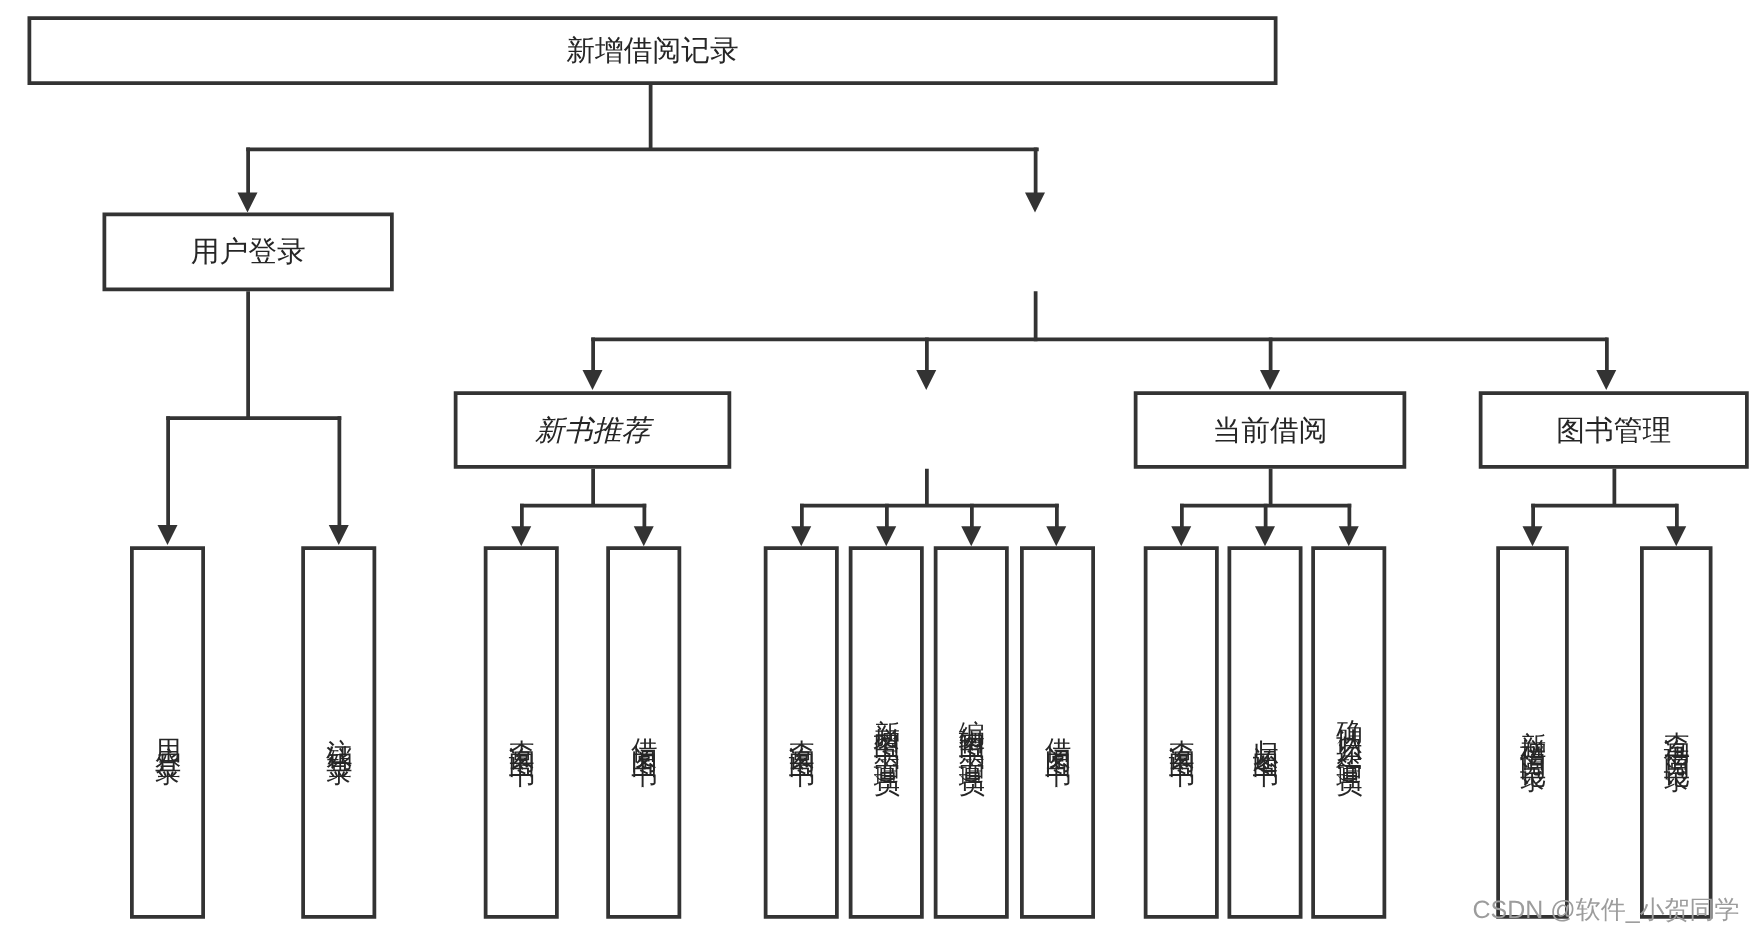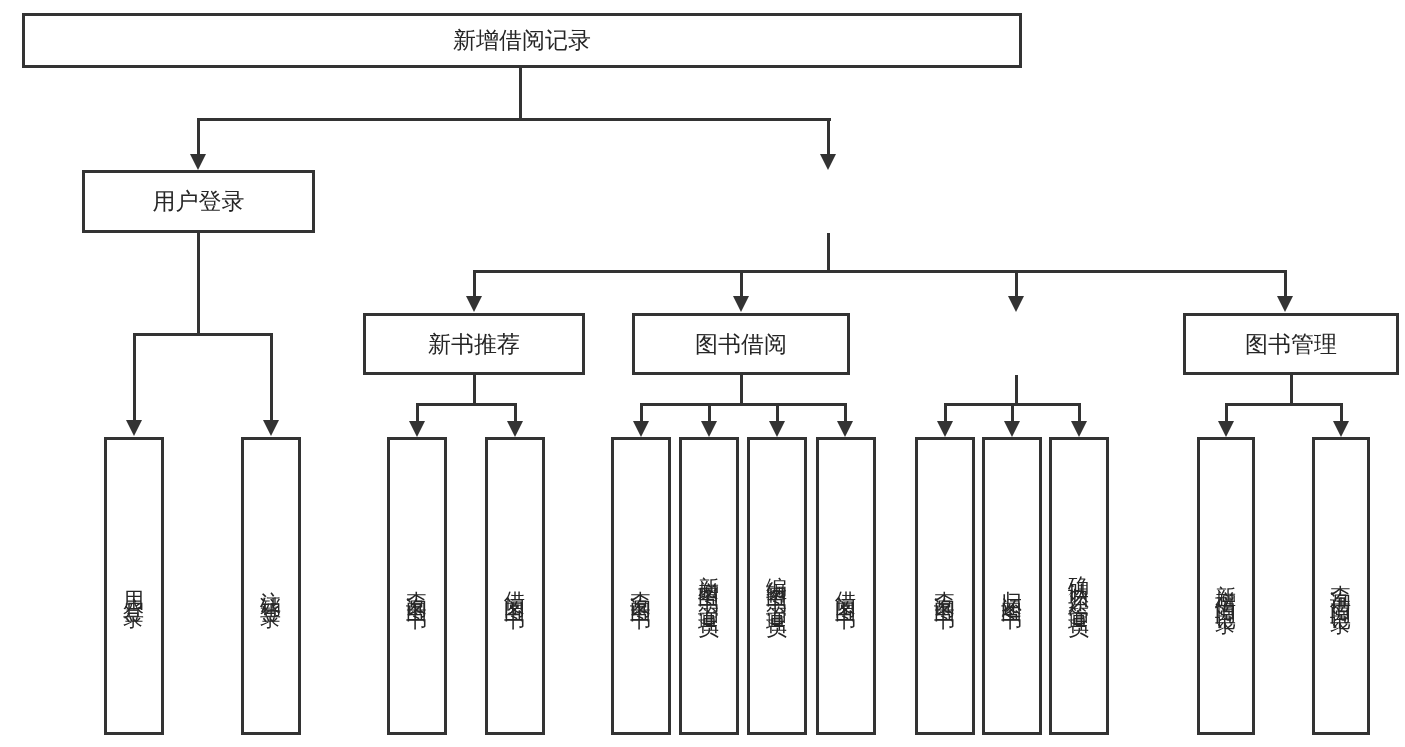--- a/index.html
+++ b/index.html
@@ -62,22 +62,22 @@
   <div class="hline" style="left:473px;top:270px;width:813px;"></div>
   <div class="vline" style="left:473px;top:270px;height:28px;"></div>
   <div class="arr" style="left:466px;top:296px;"></div>
   <div class="vline" style="left:740px;top:270px;height:28px;"></div>
   <div class="arr" style="left:733px;top:296px;"></div>
   <div class="vline" style="left:1015px;top:270px;height:28px;"></div>
   <div class="arr" style="left:1008px;top:296px;"></div>
   <div class="vline" style="left:1284px;top:270px;height:28px;"></div>
   <div class="arr" style="left:1277px;top:296px;"></div>
 
-  <div class="box" style="left:363px;top:313px;width:222px;height:62px;">新书推荐</div>
-  <div class="box" style="left:632px;top:313px;width:218px;height:62px;">图书借阅</div>
+  <div class="box" style="left:363px;top:313px;width:222px;height:62px;font-style:italic;">新书推荐</div>
+  <div class="box" style="left:907px;top:313px;width:218px;height:62px;">当前借阅</div>
   <div class="box" style="left:1183px;top:313px;width:216px;height:62px;">图书管理</div>
 
   <div class="vline" style="left:473px;top:375px;height:30px;"></div>
   <div class="hline" style="left:416px;top:403px;width:101px;"></div>
   <div class="vline" style="left:416px;top:403px;height:20px;"></div>
   <div class="arr" style="left:409px;top:421px;"></div>
   <div class="vline" style="left:514px;top:403px;height:20px;"></div>
   <div class="arr" style="left:507px;top:421px;"></div>
 
   <div class="vline" style="left:740px;top:375px;height:30px;"></div>
@@ -118,14 +118,15 @@
   <div class="box vbox" style="left:747px;top:437px;width:60px;height:298px;">编辑图书（管理员）</div>
   <div class="box vbox" style="left:816px;top:437px;width:60px;height:298px;">借阅图书</div>
 
   <div class="box vbox" style="left:915px;top:437px;width:60px;height:298px;">查询图书</div>
   <div class="box vbox" style="left:982px;top:437px;width:60px;height:298px;">归还图书</div>
   <div class="box vbox" style="left:1049px;top:437px;width:60px;height:298px;">确认归还（管理员）</div>
 
   <div class="box vbox" style="left:1197px;top:437px;width:58px;height:298px;">新增借阅记录</div>
   <div class="box vbox" style="left:1312px;top:437px;width:58px;height:298px;">查询借阅记录</div>
 
+  <div class="watermark">CSDN @软件_小贺同学</div>
 
 </div>
 
 </body></html>

